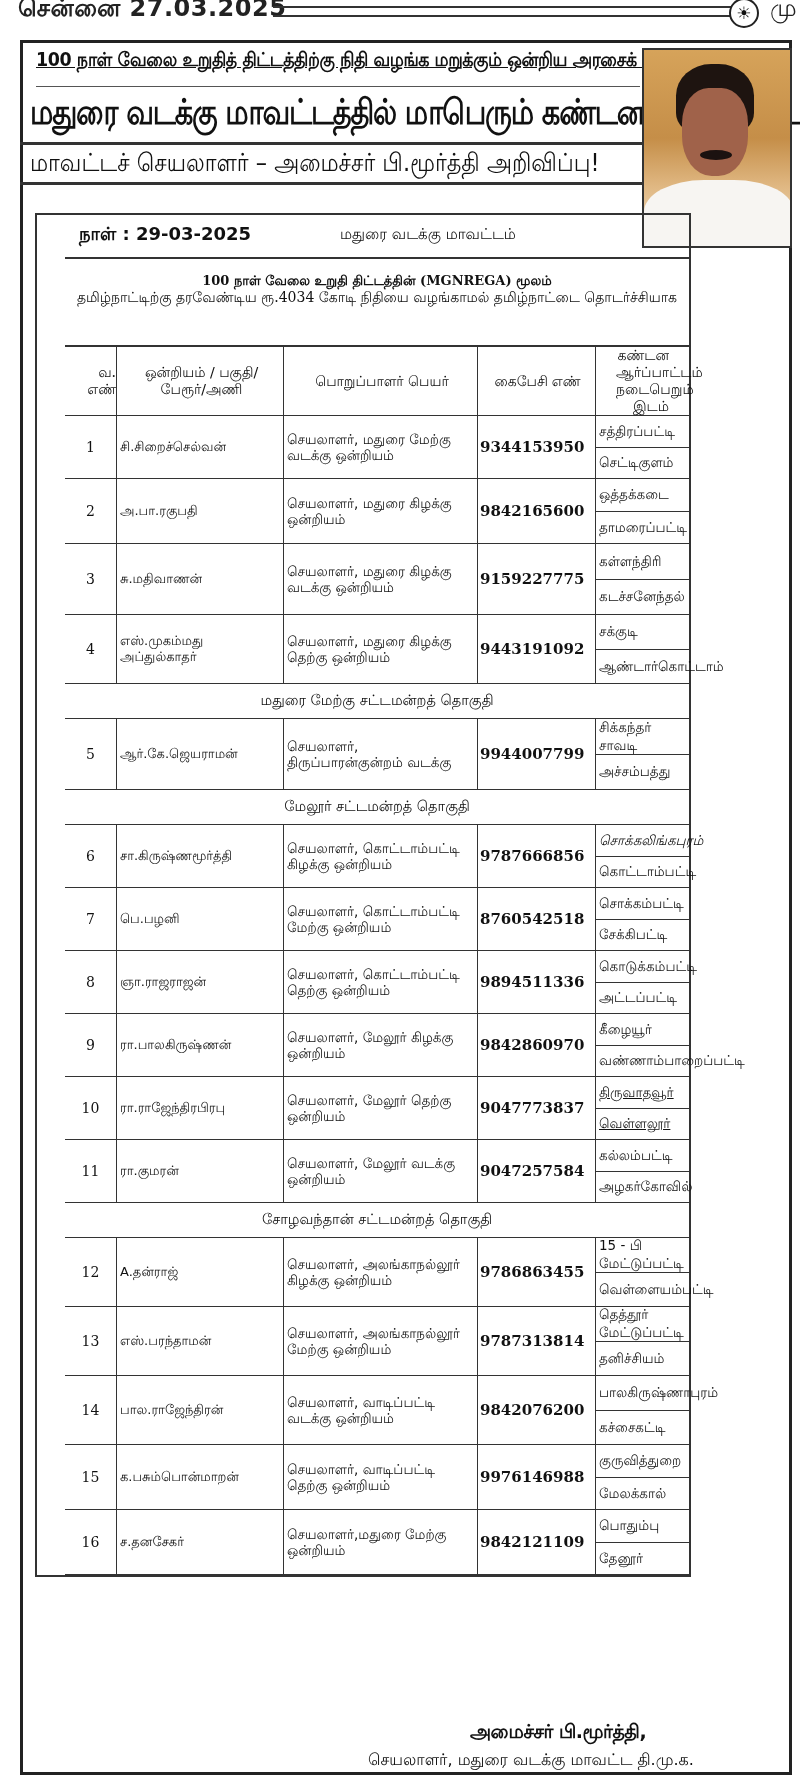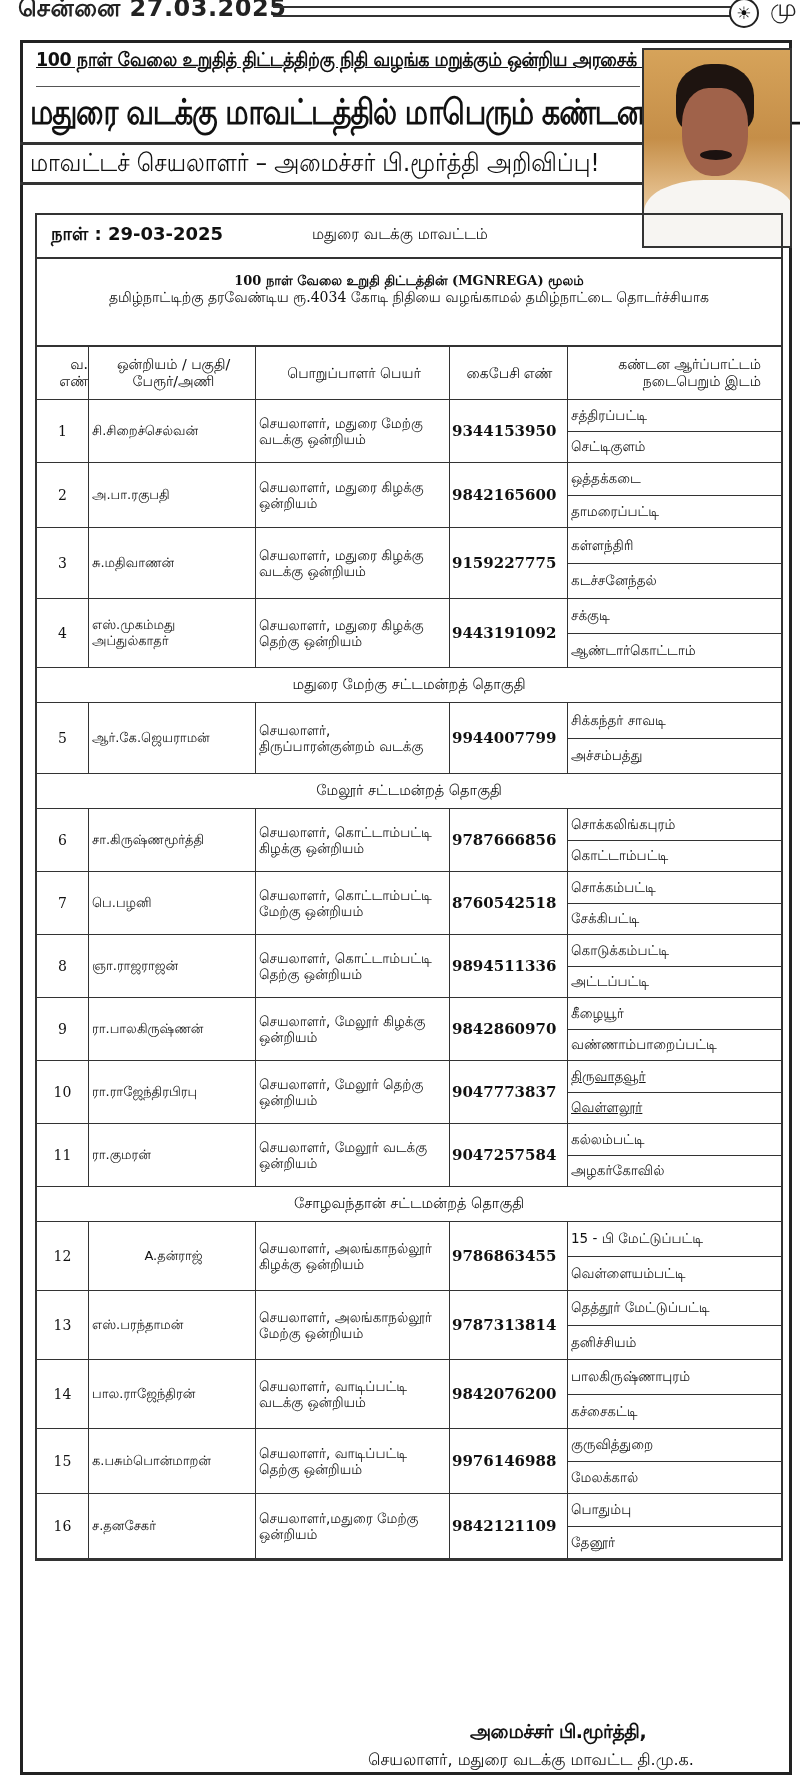--- a/index.html
+++ b/index.html
@@ -26,21 +26,21 @@
   .hdr-sep3 { left:20px; top:182px; width:622px; border-top:3px solid #333; }
 
   .photo { left:642px; top:48px; width:150px; height:200px; border:2px solid #333; box-sizing:border-box; overflow:hidden;
            background:linear-gradient(180deg,#d6a35a 0%, #c58e48 45%, #e0b883 70%, #f0e0c8 100%); }
   .photo .hair { position:absolute; left:32px; top:14px; width:78px; height:70px; background:#1e1410; border-radius:45% 45% 30% 30%; }
   .photo .face { position:absolute; left:38px; top:38px; width:66px; height:88px; background:#a0624a; border-radius:40% 40% 45% 45%; }
   .photo .mous { position:absolute; left:56px; top:100px; width:32px; height:10px; background:#1b1210; border-radius:50%; }
   .photo .shirt { position:absolute; left:0px; top:130px; width:150px; height:80px; background:#f7f5f2; border-radius:40% 40% 0 0; }
 
   
-  .tbl { left:35px; top:213px; width:748px; border:2px solid #333; box-sizing:border-box; }
+  .tbl { left:35px; top:213px; width:656px; border:2px solid #333; box-sizing:border-box;padding-left:28px; }
   .date-row { height:42px; border-bottom:2px solid #333; position:relative; }
   .date-row .d { position:absolute; left:14px; top:8px; font-size:18px; font-weight:bold; }
   .date-row .dist { position:absolute; left:275px; top:10px; font-size:15px; }
   .intro { height:88px; border-bottom:2px solid #333; text-align:center; font-size:14px; line-height:16px; padding-top:14px; box-sizing:border-box; font-family:"DejaVu Serif","Liberation Serif",serif; }
   .intro div { white-space:nowrap; }
   .intro .l1 { font-weight:bold; font-size:13px; }
 
   table.grid { border-collapse:collapse; width:100%; table-layout:fixed; }
   table.grid td, table.grid th { border:1.5px solid #333; padding:0; vertical-align:middle; }
   table.grid tr:first-child th { border-top:none; }
@@ -91,21 +91,21 @@
   <div class="intro">
     <div class="l1">100 நாள்  வேலை உறுதி திட்டத்தின் (MGNREGA) மூலம்</div>
     <div>தமிழ்நாட்டிற்கு தரவேண்டிய ரூ.4034 கோடி நிதியை வழங்காமல் தமிழ்நாட்டை  தொடர்ச்சியாக</div>
   </div>
   <table class="grid">
     <thead>
       <tr>
         <th class="c-sno">வ. எண்</th>
         <th class="c-name" style="text-align:center">ஒன்றியம் / பகுதி/ பேரூர்/அணி</th>
         <th class="c-role" style="text-align:center">பொறுப்பாளர் பெயர்</th>
-        <th class="c-phone" style="font-weight:normal;font-size:14px;font-family:Liberation Serif, serif;text-align:center">கைபேசி எண்</th>
+        <th class="c-phone" style="font-weight:normal;font-size:14px;font-family:Liberation Sans, sans-serif;text-align:center">கைபேசி எண்</th>
         <th class="c-place" style="padding:0 20px !important">கண்டன ஆர்ப்பாட்டம் நடைபெறும் இடம்</th>
       </tr>
     </thead>
     <tbody id="tbody">
         <tr>
           <td class="c-sno" style="height: 62px;">1</td>
           <td class="c-name" style="height: 62px;">சி.சிறைச்செல்வன்</td>
           <td class="c-role" style="height: 62px;">செயலாளர், மதுரை மேற்கு வடக்கு ஒன்றியம்</td>
           <td class="c-phone" style="height: 62px;">9344153950</td>
           <td class="c-place" style="height: 62px;">
@@ -158,21 +158,21 @@
         </tr>
         <tr class="section">
           <td colspan="5">மேலூர் சட்டமன்றத் தொகுதி</td>
         </tr>
         <tr>
           <td class="c-sno" style="height: 62px;">6</td>
           <td class="c-name" style="height: 62px;">சா.கிருஷ்ணமூர்த்தி</td>
           <td class="c-role" style="height: 62px; margin-left: 20px;">செயலாளர், கொட்டாம்பட்டி கிழக்கு ஒன்றியம்</td>
           <td class="c-phone" style="height: 62px;">9787666856</td>
           <td class="c-place" style="height: 62px;">
-            <div class="place" style="height: 31px;">சொக்கலிங்கபுரம்</div>
+            <div class="place" style="height: 31px; font-style: italic;">சொக்கலிங்கபுரம்</div>
             <div class="place" style="height: 31px;">கொட்டாம்பட்டி</div>
           </td>
         </tr>
         <tr>
           <td class="c-sno" style="height: 62px;">7</td>
           <td class="c-name" style="height: 62px;">பெ.பழனி</td>
           <td class="c-role" style="height: 62px;">செயலாளர், கொட்டாம்பட்டி மேற்கு ஒன்றியம்</td>
           <td class="c-phone" style="height: 62px;">8760542518</td>
           <td class="c-place" style="height: 62px;">
             <div class="place" style="height: 31px;">சொக்கம்பட்டி</div>
@@ -217,21 +217,21 @@
           <td class="c-place" style="height: 62px;">
             <div class="place" style="height: 31px;">கல்லம்பட்டி</div>
             <div class="place" style="height: 31px;">அழகர்கோவில்</div>
           </td>
         </tr>
         <tr class="section">
           <td colspan="5">சோழவந்தான் சட்டமன்றத் தொகுதி</td>
         </tr>
         <tr>
           <td class="c-sno" style="height: 68px;">12</td>
-          <td class="c-name" style="height: 68px; text-align: center;">A.தன்ராஜ்</td>
+          <td class="c-name" style="height: 68px;">A.தன்ராஜ்</td>
           <td class="c-role" style="height: 68px;">செயலாளர், அலங்காநல்லூர் கிழக்கு ஒன்றியம்</td>
           <td class="c-phone" style="height: 68px;">9786863455</td>
           <td class="c-place" style="height: 68px;">
             <div class="place" style="height: 34px;">15 - பி மேட்டுப்பட்டி</div>
             <div class="place" style="height: 34px;">வெள்ளையம்பட்டி</div>
           </td>
         </tr>
         <tr>
           <td class="c-sno" style="height: 68px;">13</td>
           <td class="c-name" style="height: 68px;">எஸ்.பரந்தாமன்</td>

